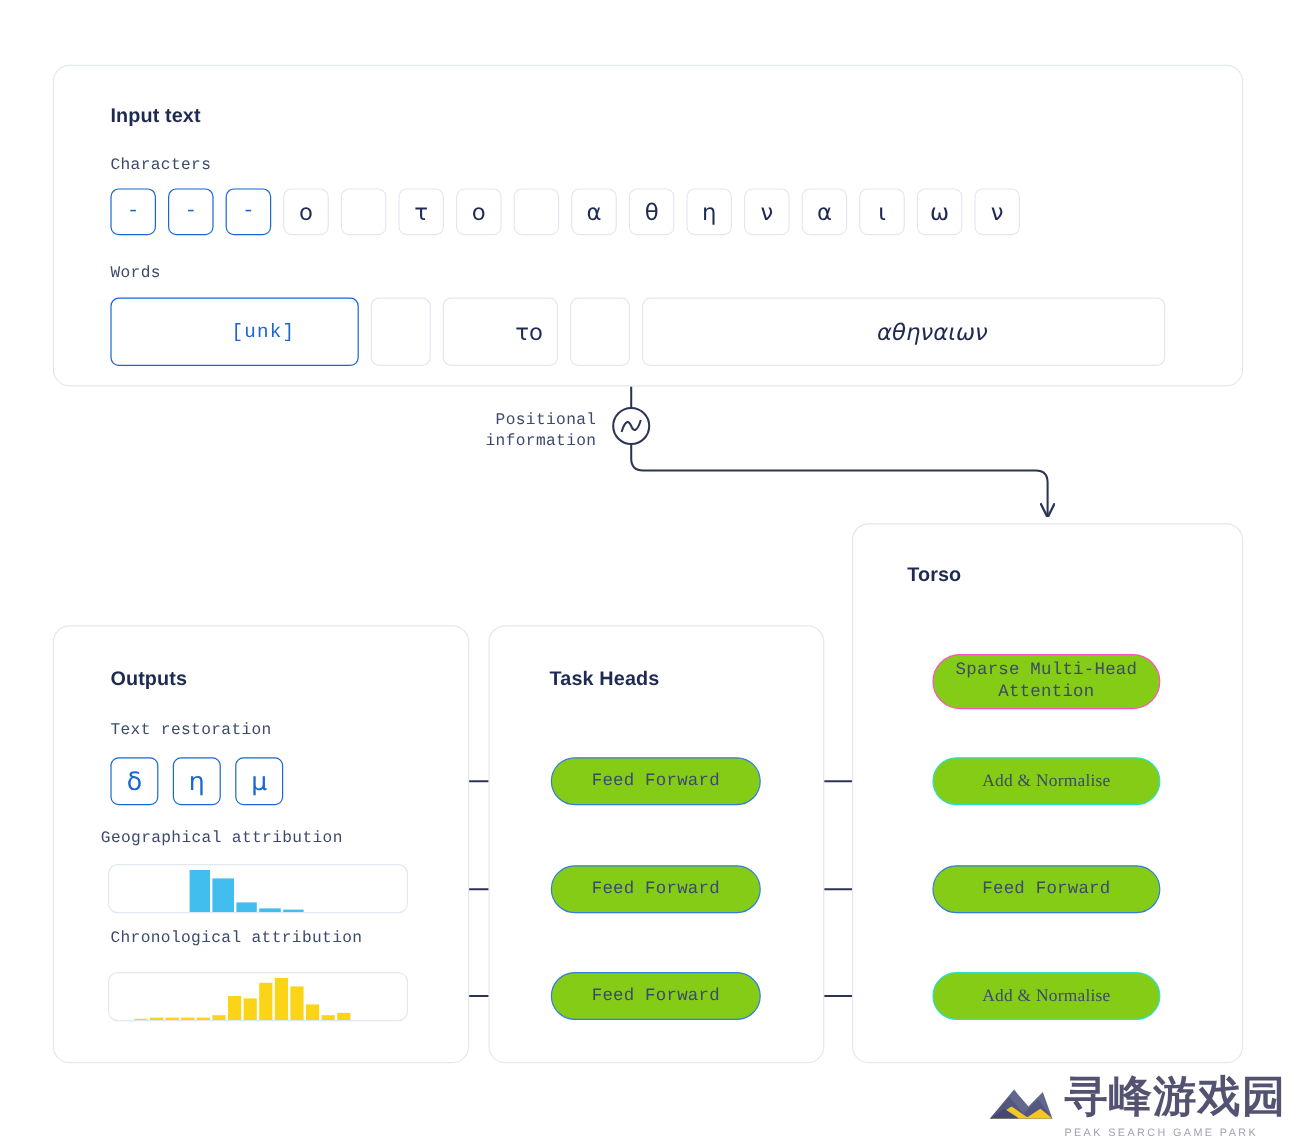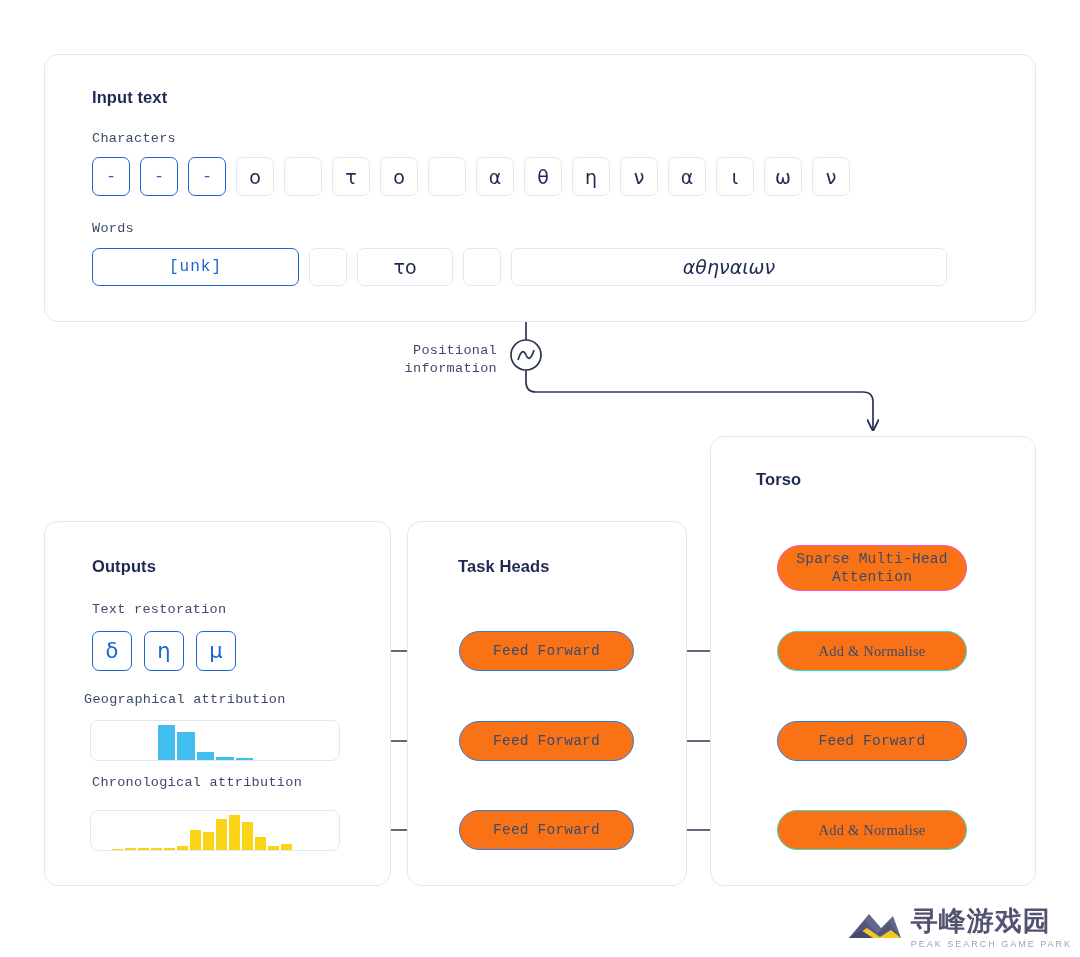--- a/index.html
+++ b/index.html
@@ -55,32 +55,32 @@
     font-family: "DejaVu Sans", sans-serif;
     color: #1f2a52;
   }
   .tok.hl { border: 1.8px solid #1967d2; color: #1967d2; }
 
   #char-row { left: 92px; top: 157px; gap: 10px; }
   #char-row .tok { width: 38px; height: 39px; font-size: 19px; }
   #char-row .tok.hl { font-family: "Liberation Mono", monospace; font-size: 17px; }
 
   #word-row { left: 92px; top: 248px; gap: 10px; align-items: stretch; }
-  #word-row .tok { height: 38px; font-size: 19px; }
+  #word-row .tok { height: 57px; font-size: 19px; padding-left: 48px; }
   #word-row .tok.hl {
     font-family: "Liberation Mono", monospace;
     font-size: 16px; letter-spacing: 1px;
   }
 
   
   .pill {
     position: absolute;
     display: flex; align-items: center; justify-content: center;
     text-align: center;
-    background: #f97316;
+    background: #84cc16;
     border-radius: 999px;
     font-family: "Liberation Mono", monospace;
     font-size: 14.5px;
     color: #3c4a6b;
     line-height: 1.25;
     letter-spacing: .2px;
     white-space: pre-line;
   }
   .pill.pink { border: 1.8px solid #ff52c0; }
   .pill.cyan { border: 1.8px solid #2ae0c8; font-family: Liberation Serif, serif; }
@@ -126,21 +126,21 @@
   #wires { position: absolute; inset: 0; pointer-events: none; }
 
   
   #watermark {
     position: absolute; right: 8px; bottom: 8px;
     display: flex; align-items: center; gap: 8px;
     opacity: .95;
   }
   #wm-text-cn {
     font-family: "DejaVu Sans", sans-serif;
-    font-size: 27px; font-weight: 700; color: #4a4a6a;
+    font-size: 36px; font-weight: 700; color: #4a4a6a;
     letter-spacing: 1px;
   }
   #wm-text-en {
     font-family: "Liberation Sans", sans-serif;
     font-size: 9px; color: #9a9ab0; letter-spacing: 2px;
   }
 </style>
 </head>
 <body>
 

